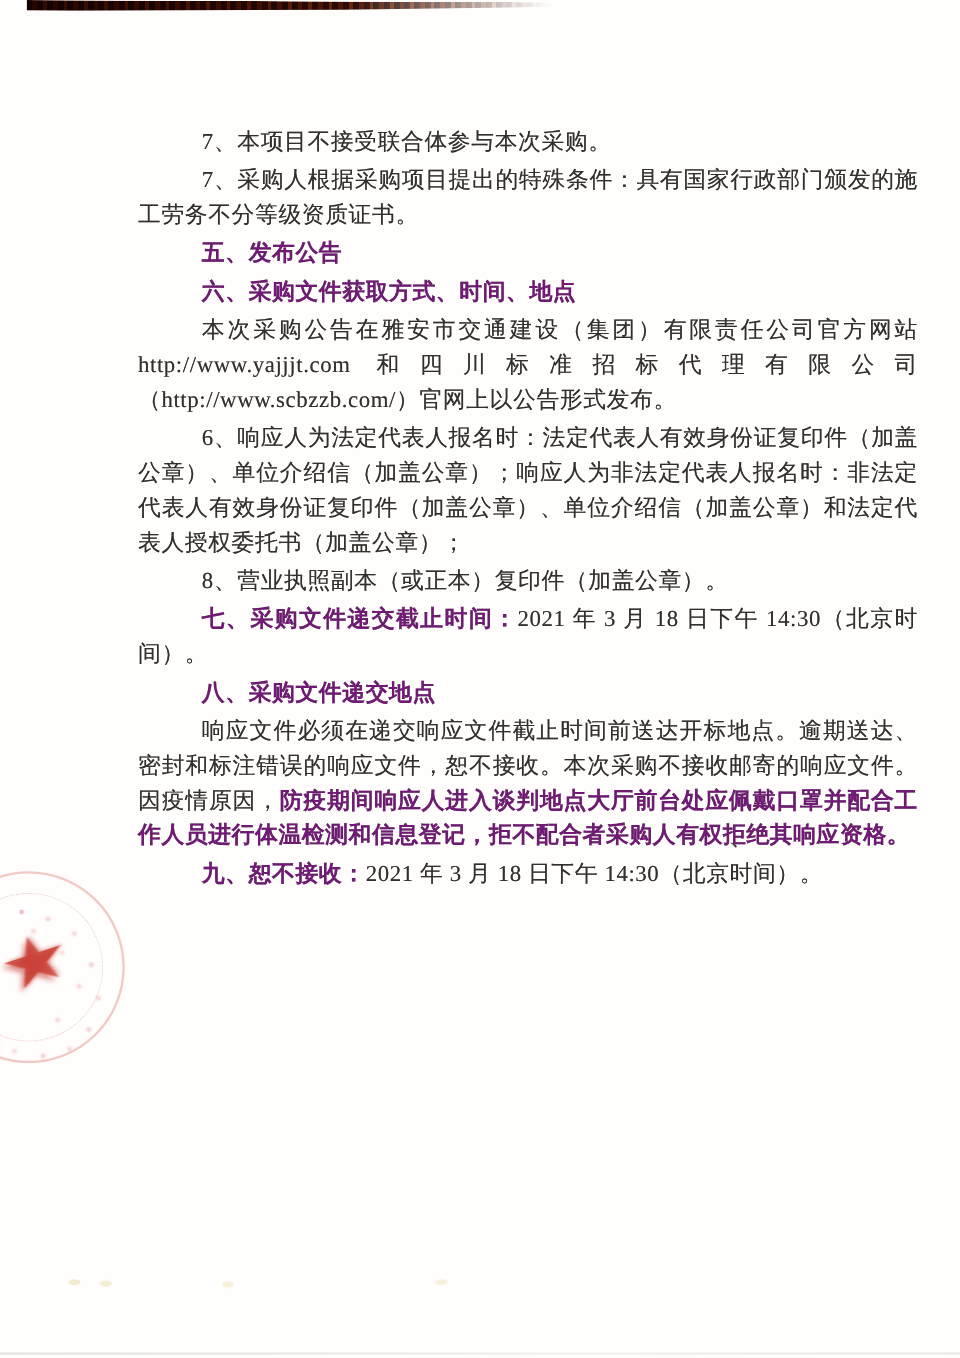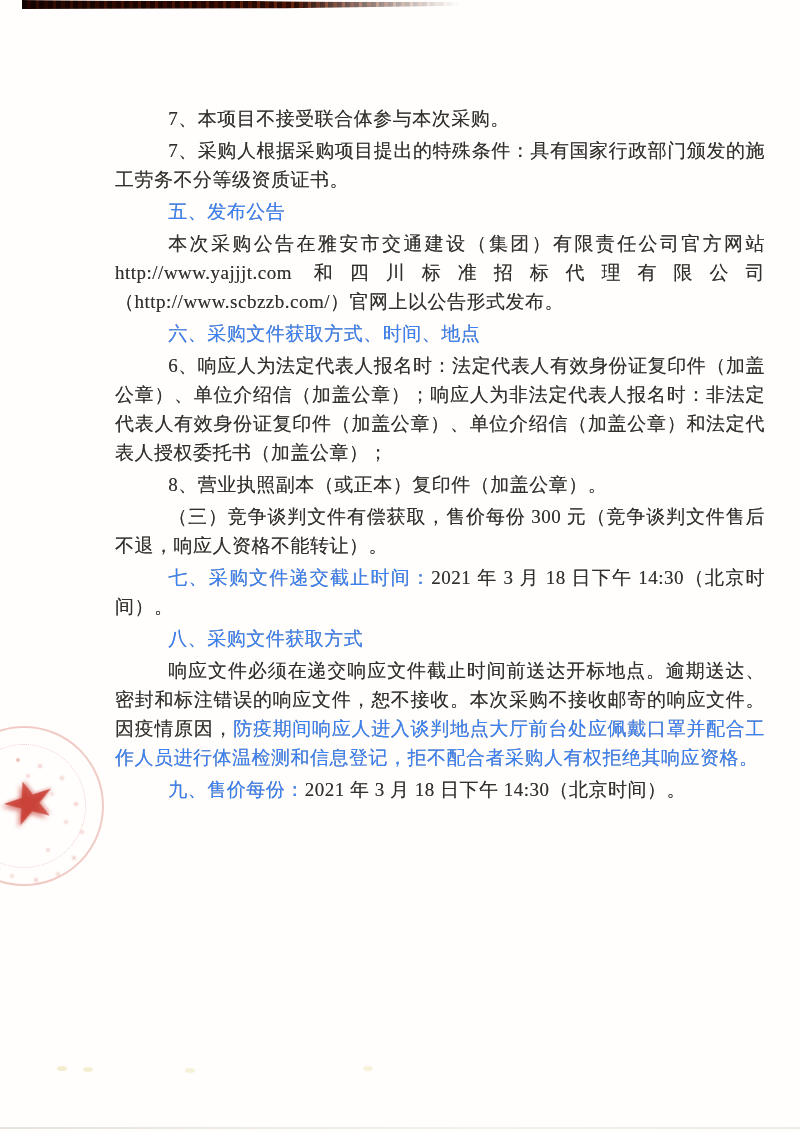--- a/index.html
+++ b/index.html
@@ -69,21 +69,21 @@
   }
   .para {
     margin: 0 0 3px 0;
     line-height: 29px;
     text-align: justify;
     text-indent: 2.8em;
     overflow-wrap: anywhere;
     text-shadow: 0 0 0.4px rgba(40,36,32,0.55);
   }
   .para.heading { font-weight: bold; color: #232019; }
-  .seg.bold { font-weight: normal; color: #3b82f6; }
+  .seg.bold { font-weight: bold; color: #701a75; }
   
   .ink-mark {
     position: absolute; left: 606px; top: 681px;
     font-size: 22px; color: #4a443e;
     transform: rotate(-8deg);
     text-shadow: 0 0 0.5px rgba(40,36,32,0.6);
   }
   
   .bottom-specks {
     position: absolute; left: 57px; top: 1066px; width: 10px; height: 5px;
@@ -109,29 +109,28 @@
   <div class="seal">
     <div class="seal-inner-ring"></div>
     <div class="seal-speckles"></div>
     <div class="seal-star">★</div>
   </div>
 
   <div class="doc" id="doc">
       <p class="para"><span class="seg">7、本项目不接受联合体参与本次采购。</span></p>
       <p class="para"><span class="seg">7、采购人根据采购项目提出的特殊条件：具有国家行政部门颁发的施工劳务不分等级资质证书。</span></p>
       <p class="para heading"><span class="seg bold">五、发布公告</span></p>
+      <p class="para heading"><span class="seg bold">六、采购文件获取方式、时间、地点</span></p>
       <p class="para"><span class="seg">本次采购公告在雅安市交通建设（集团）有限责任公司官方网站 http://www.yajjjt.com 和四川标准招标代理有限公司（http://www.scbzzb.com/）官网上以公告形式发布。</span></p>
-      <p class="para heading"><span class="seg bold">六、采购文件获取方式、时间、地点</span></p>
       <p class="para"><span class="seg">6、响应人为法定代表人报名时：法定代表人有效身份证复印件（加盖公章）、单位介绍信（加盖公章）；响应人为非法定代表人报名时：非法定代表人有效身份证复印件（加盖公章）、单位介绍信（加盖公章）和法定代表人授权委托书（加盖公章）；</span></p>
       <p class="para"><span class="seg">8、营业执照副本（或正本）复印件（加盖公章）。</span></p>
-      <p class="para"><span class="seg">（三）竞争谈判文件有偿获取，售价每份 300 元（竞争谈判文件售后不退，响应人资格不能转让）。</span></p>
       <p class="para"><span class="seg bold">七、采购文件递交截止时间：</span><span class="seg">2021 年 3 月 18 日下午 14:30（北京时间）。</span></p>
-      <p class="para heading"><span class="seg bold">八、采购文件获取方式</span></p>
+      <p class="para heading"><span class="seg bold">八、采购文件递交地点</span></p>
       <p class="para"><span class="seg">响应文件必须在递交响应文件截止时间前送达开标地点。逾期送达、密封和标注错误的响应文件，恕不接收。本次采购不接收邮寄的响应文件。因疫情原因，</span><span class="seg bold">防疫期间响应人进入谈判地点大厅前台处应佩戴口罩并配合工作人员进行体温检测和信息登记，拒不配合者采购人有权拒绝其响应资格。</span></p>
-      <p class="para"><span class="seg bold">九、售价每份：</span><span class="seg">2021 年 3 月 18 日下午 14:30（北京时间）。</span></p>
+      <p class="para"><span class="seg bold">九、恕不接收：</span><span class="seg">2021 年 3 月 18 日下午 14:30（北京时间）。</span></p>
     </div>
 
   <div class="ink-mark">、</div>
 
   <div class="bottom-specks"></div>
   <div class="bottom-line"></div>
 
 </div>
 
 </body></html>

